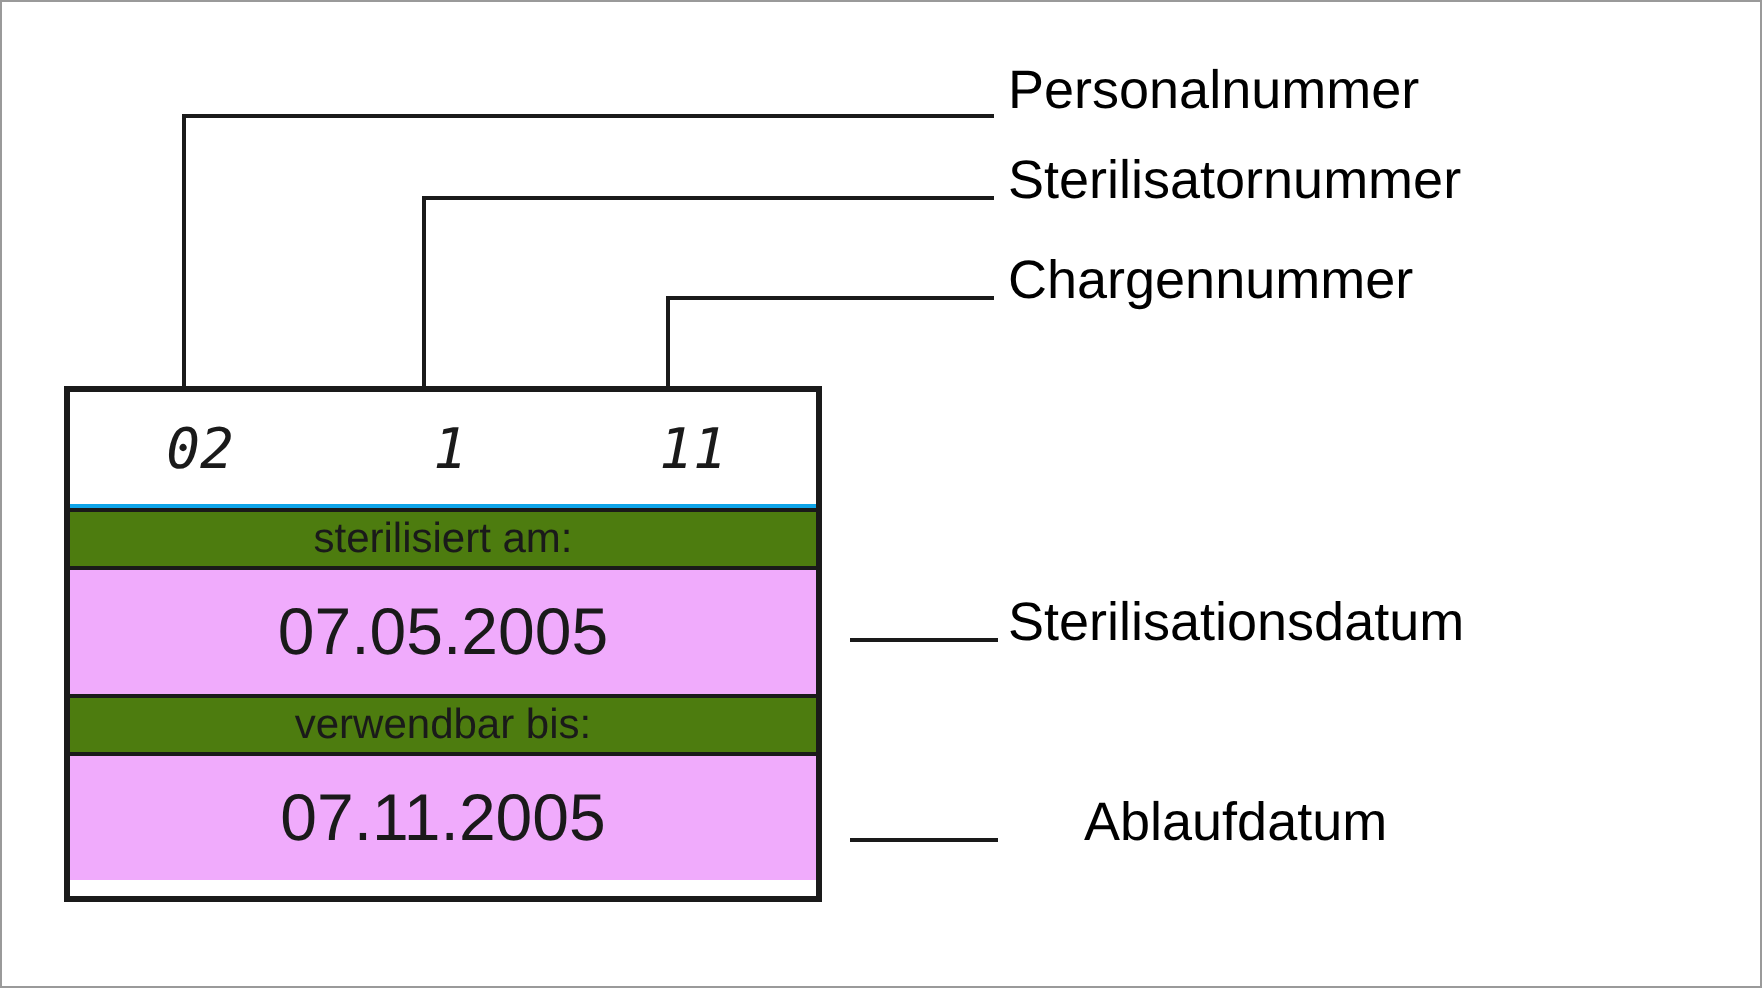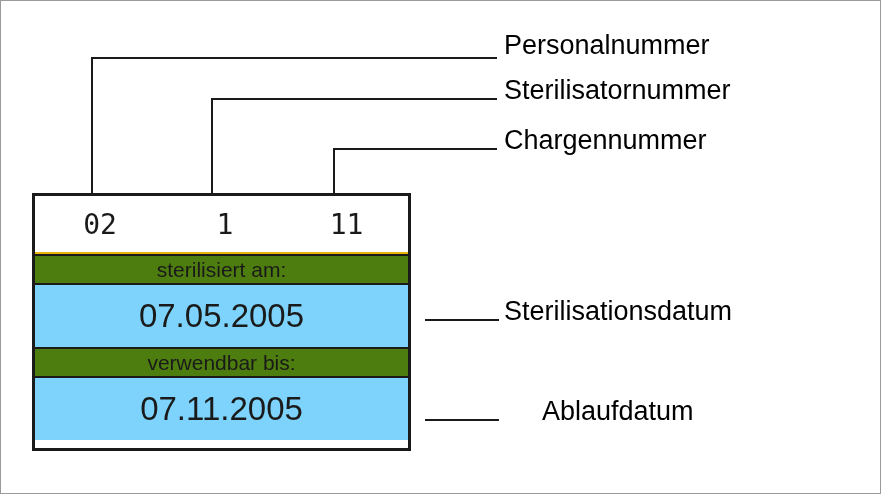--- a/index.html
+++ b/index.html
@@ -32,23 +32,24 @@
   .card-row {
     box-sizing: border-box;
     width: 100%;
     display: flex;
     align-items: center;
     justify-content: center;
     color: #1a1a1a;
   }
   .row-numbers {
     height: 58px;
-    border-bottom: 2px solid #eab308;
+    border-bottom: 2px solid #0ea5e9;
     justify-content: flex-end;
     padding-left: 0;
+    font-style: italic;
   }
   .num-cell {
     font-family: "DejaVu Sans Mono", monospace;
     font-size: 28px;
     letter-spacing: 0px;
     text-align: center;
     color: #1a1a1a;
   }
   .num-cell.c1 { width: 130px; }
   .num-cell.c2 { width: 120px; }
@@ -56,21 +57,21 @@
 
   .row-blue {
     height: 31px;
     background: #4d7c0f;
     font-size: 21px;
     border-bottom: 2px solid #1a1a1a;
     border-top: 2px solid #1a1a1a;
   }
   .row-date {
     height: 62px;
-    background: #7dd3fc;
+    background: #f0abfc;
     font-size: 33px;
   }
   .row-date.first { border-bottom: 0; }
   .row-blue.second { border-top: 2px solid #1a1a1a; }
 
   
   .bracket {
     position: absolute;
     border-top: 2px solid #1a1a1a;
     border-left: 2px solid #1a1a1a;

